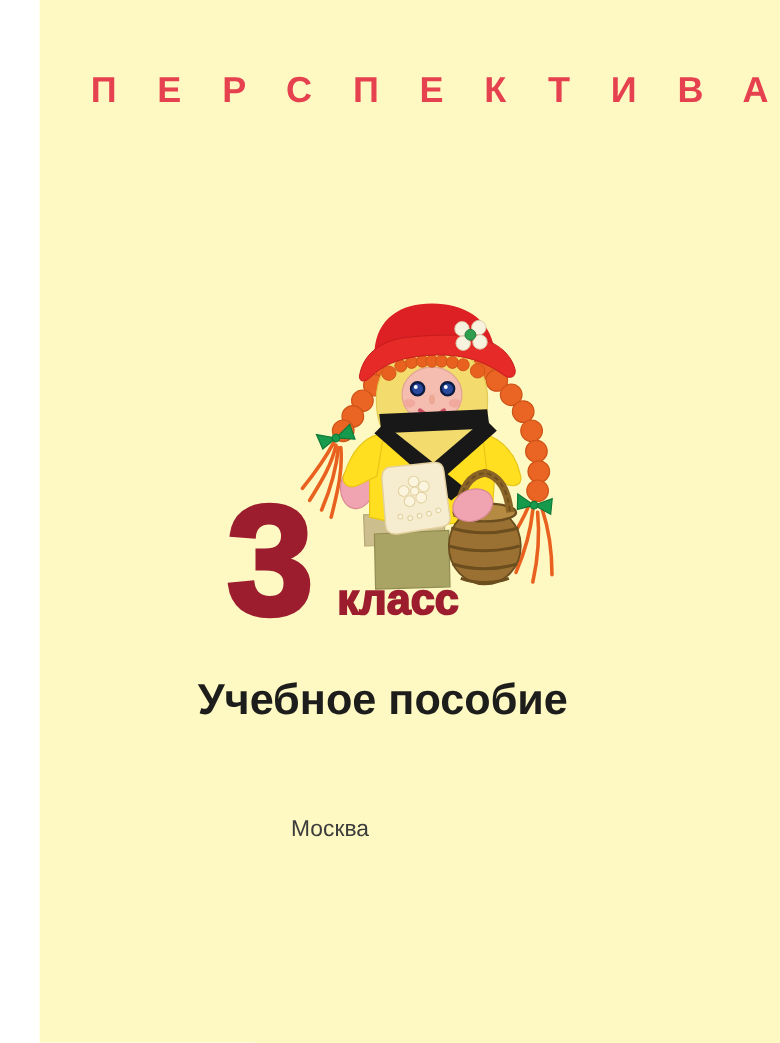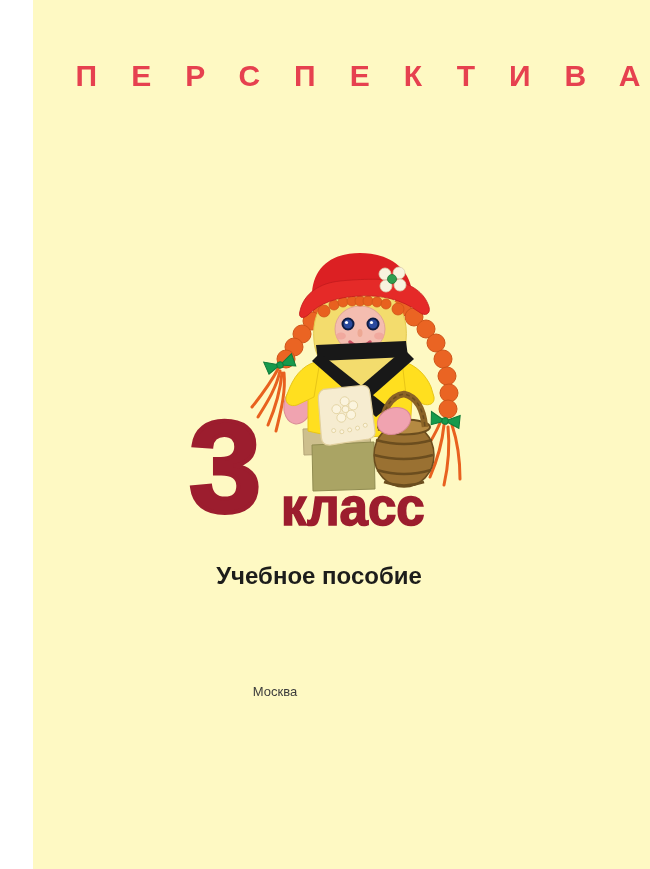--- a/index.html
+++ b/index.html
@@ -9,27 +9,27 @@
           font-size:30px;font-weight:bold;letter-spacing:34px;text-indent:34px;
           color:var(--series-color,#e6414f);white-space:nowrap;line-height:1;}
   .title{position:absolute;top:157px;left:0;right:0;margin:0;text-align:center;
          font-size:92px;font-weight:bold;letter-spacing:-4px;line-height:1;
          color:var(--title-color,#9c1d2e);
          -webkit-text-stroke:2.5px var(--title-color,#9c1d2e);white-space:nowrap;}
   .doll{position:absolute;left:203px;top:249px;width:242px;height:300px;}
   .grade-number{position:absolute;left:156px;top:402px;font-size:130px;font-weight:bold;
          line-height:1;color:var(--grade-color,#9c1d2e);
          -webkit-text-stroke:4px var(--grade-color,#9c1d2e);}
-  .grade-label{position:absolute;left:248px;top:482px;font-size:51px;font-weight:bold;
+  .grade-label{position:absolute;left:248px;top:482px;font-size:36px;font-weight:bold;
          line-height:1;color:var(--grade-color,#9c1d2e);
          -webkit-text-stroke:1.5px var(--grade-color,#9c1d2e);}
   .subtitle{position:absolute;left:286px;top:562px;transform:translateX(-50%);
-         font-size:24px;font-weight:bold;color:var(--subtitle-color,#1d1d1b);white-space:nowrap;}
+         font-size:36px;font-weight:bold;color:var(--subtitle-color,#1d1d1b);white-space:nowrap;}
   .imprint{position:absolute;left:242px;top:680px;transform:translateX(-50%);
-         text-align:center;font-size:13px;line-height:23.5px;
+         text-align:center;font-size:19px;line-height:23.5px;
          color:var(--imprint-color,#3c3c3c);white-space:nowrap;}
   .footer{position:absolute;left:0;bottom:0;width:650px;height:92px;}
 </style>
 </head>
 <body>
 
 <div id="page">
 
   <div class="series">ПЕРСПЕКТИВА</div>
 

